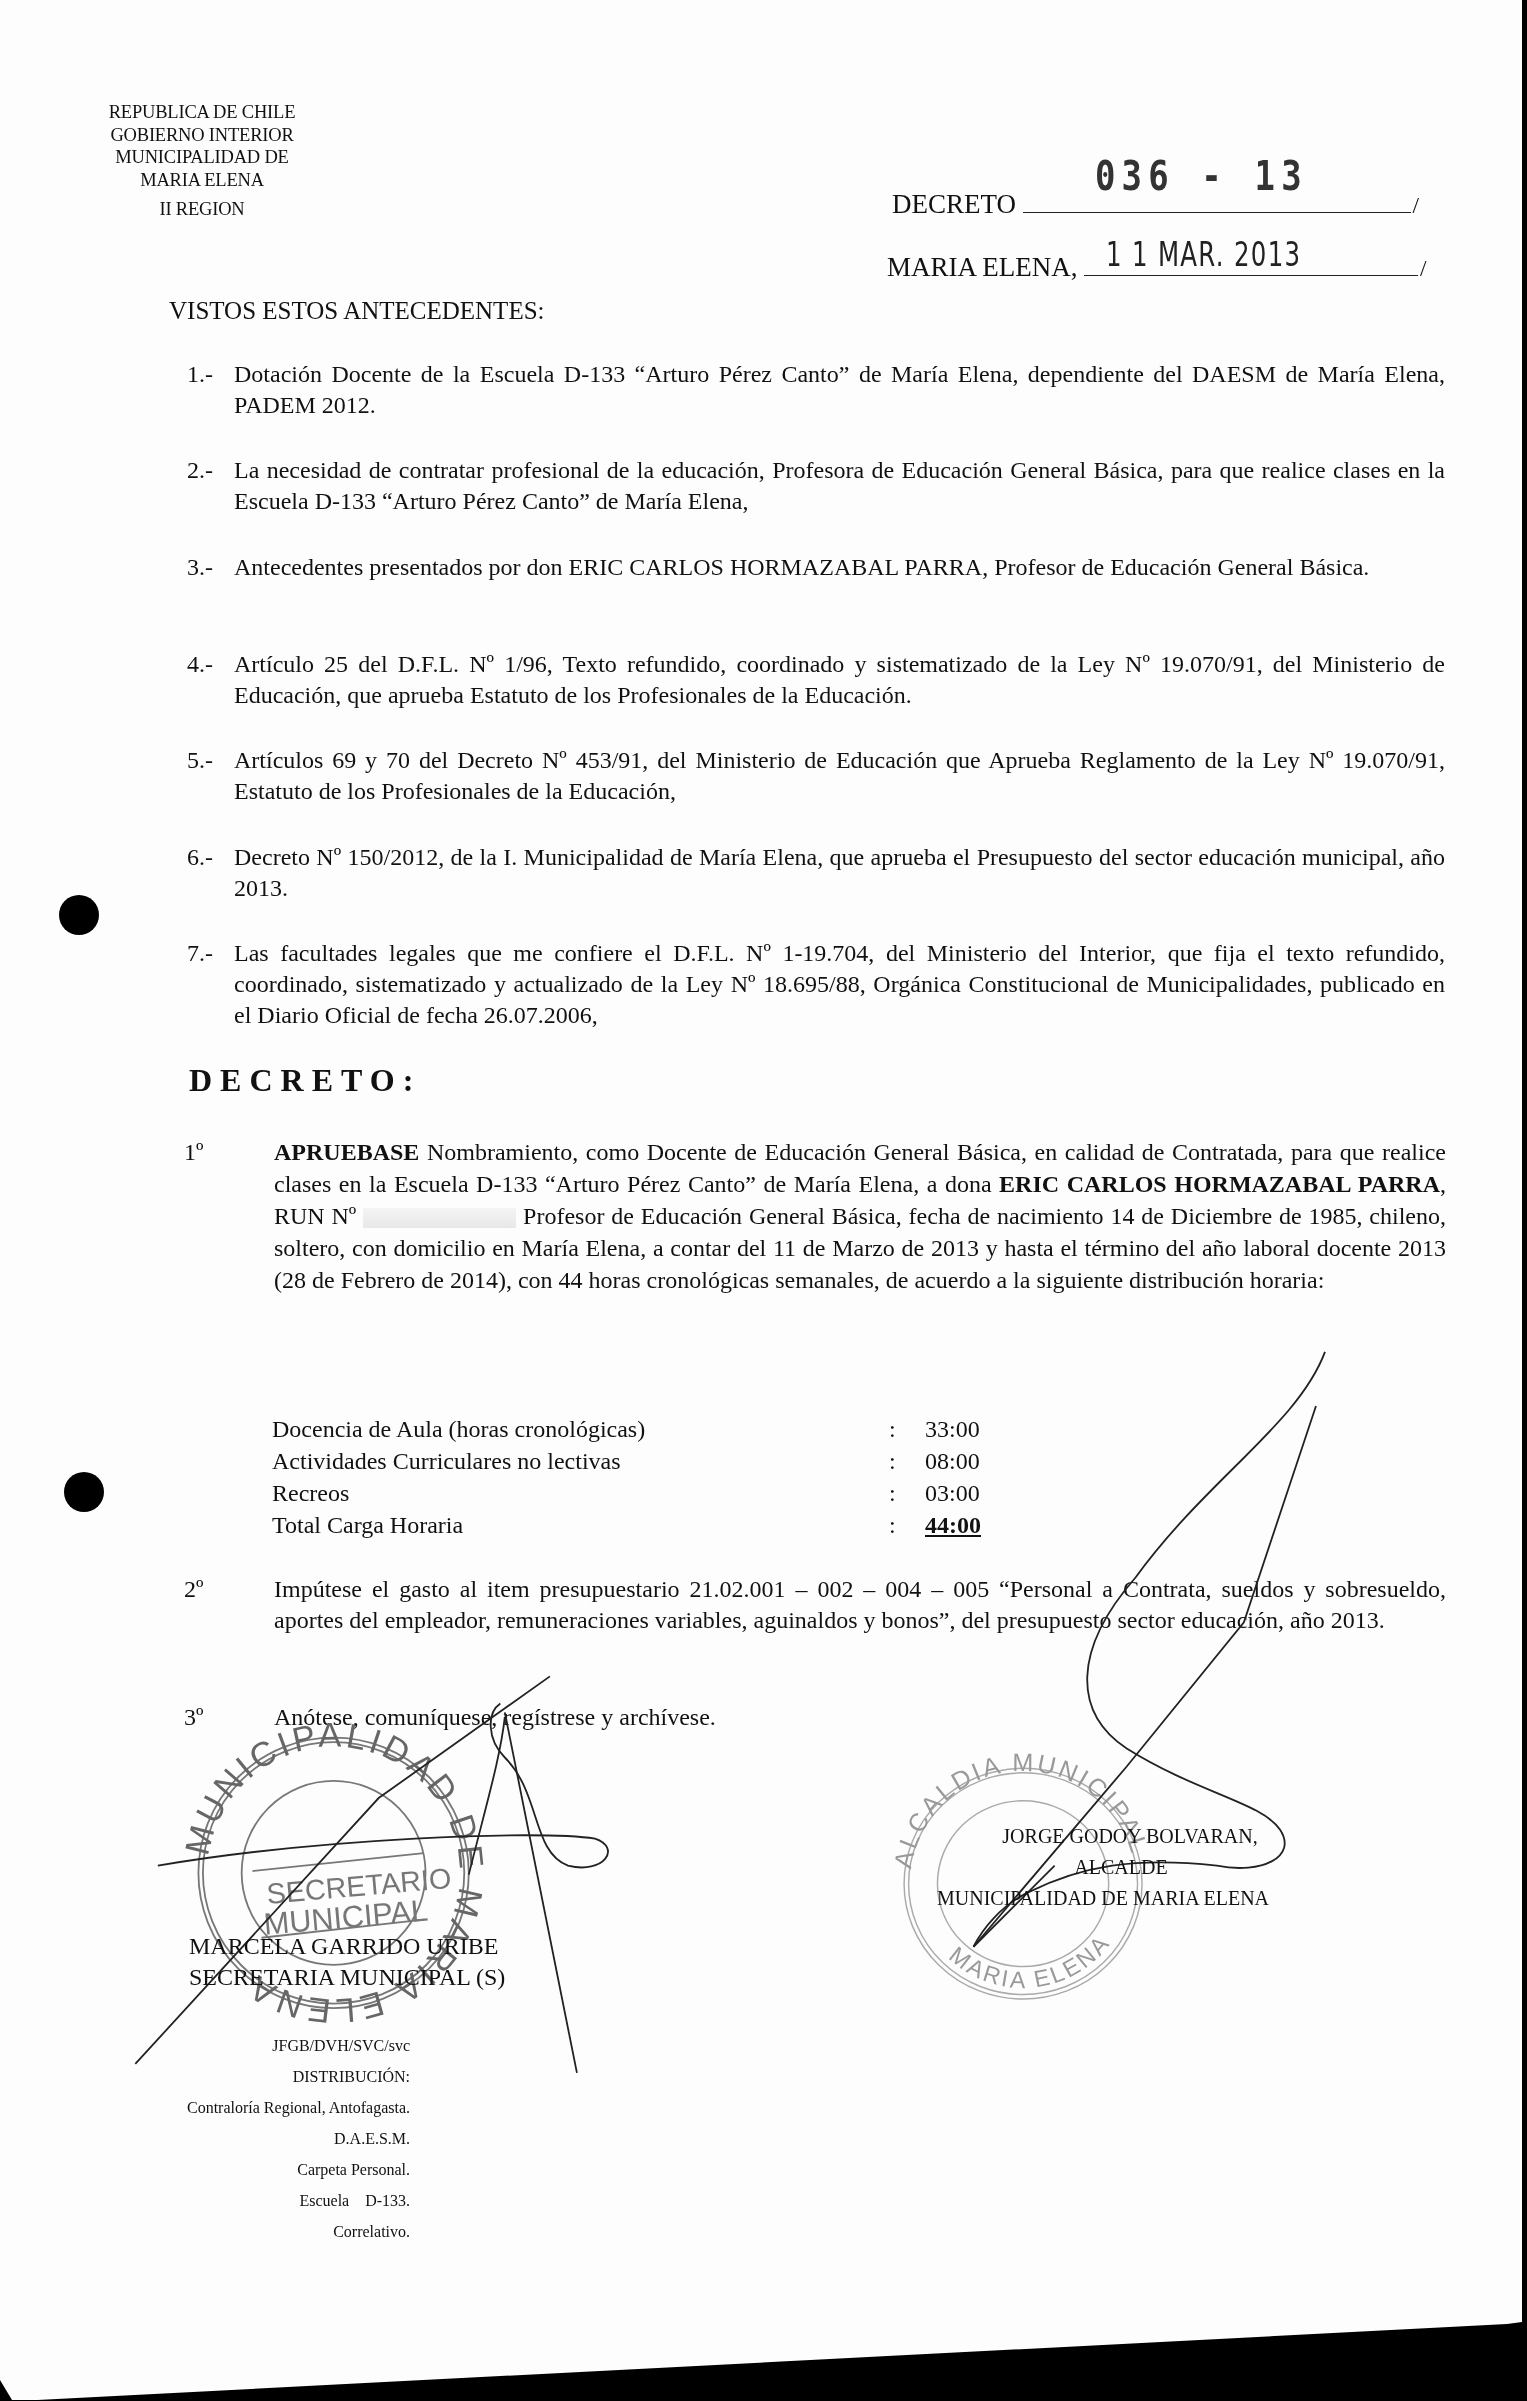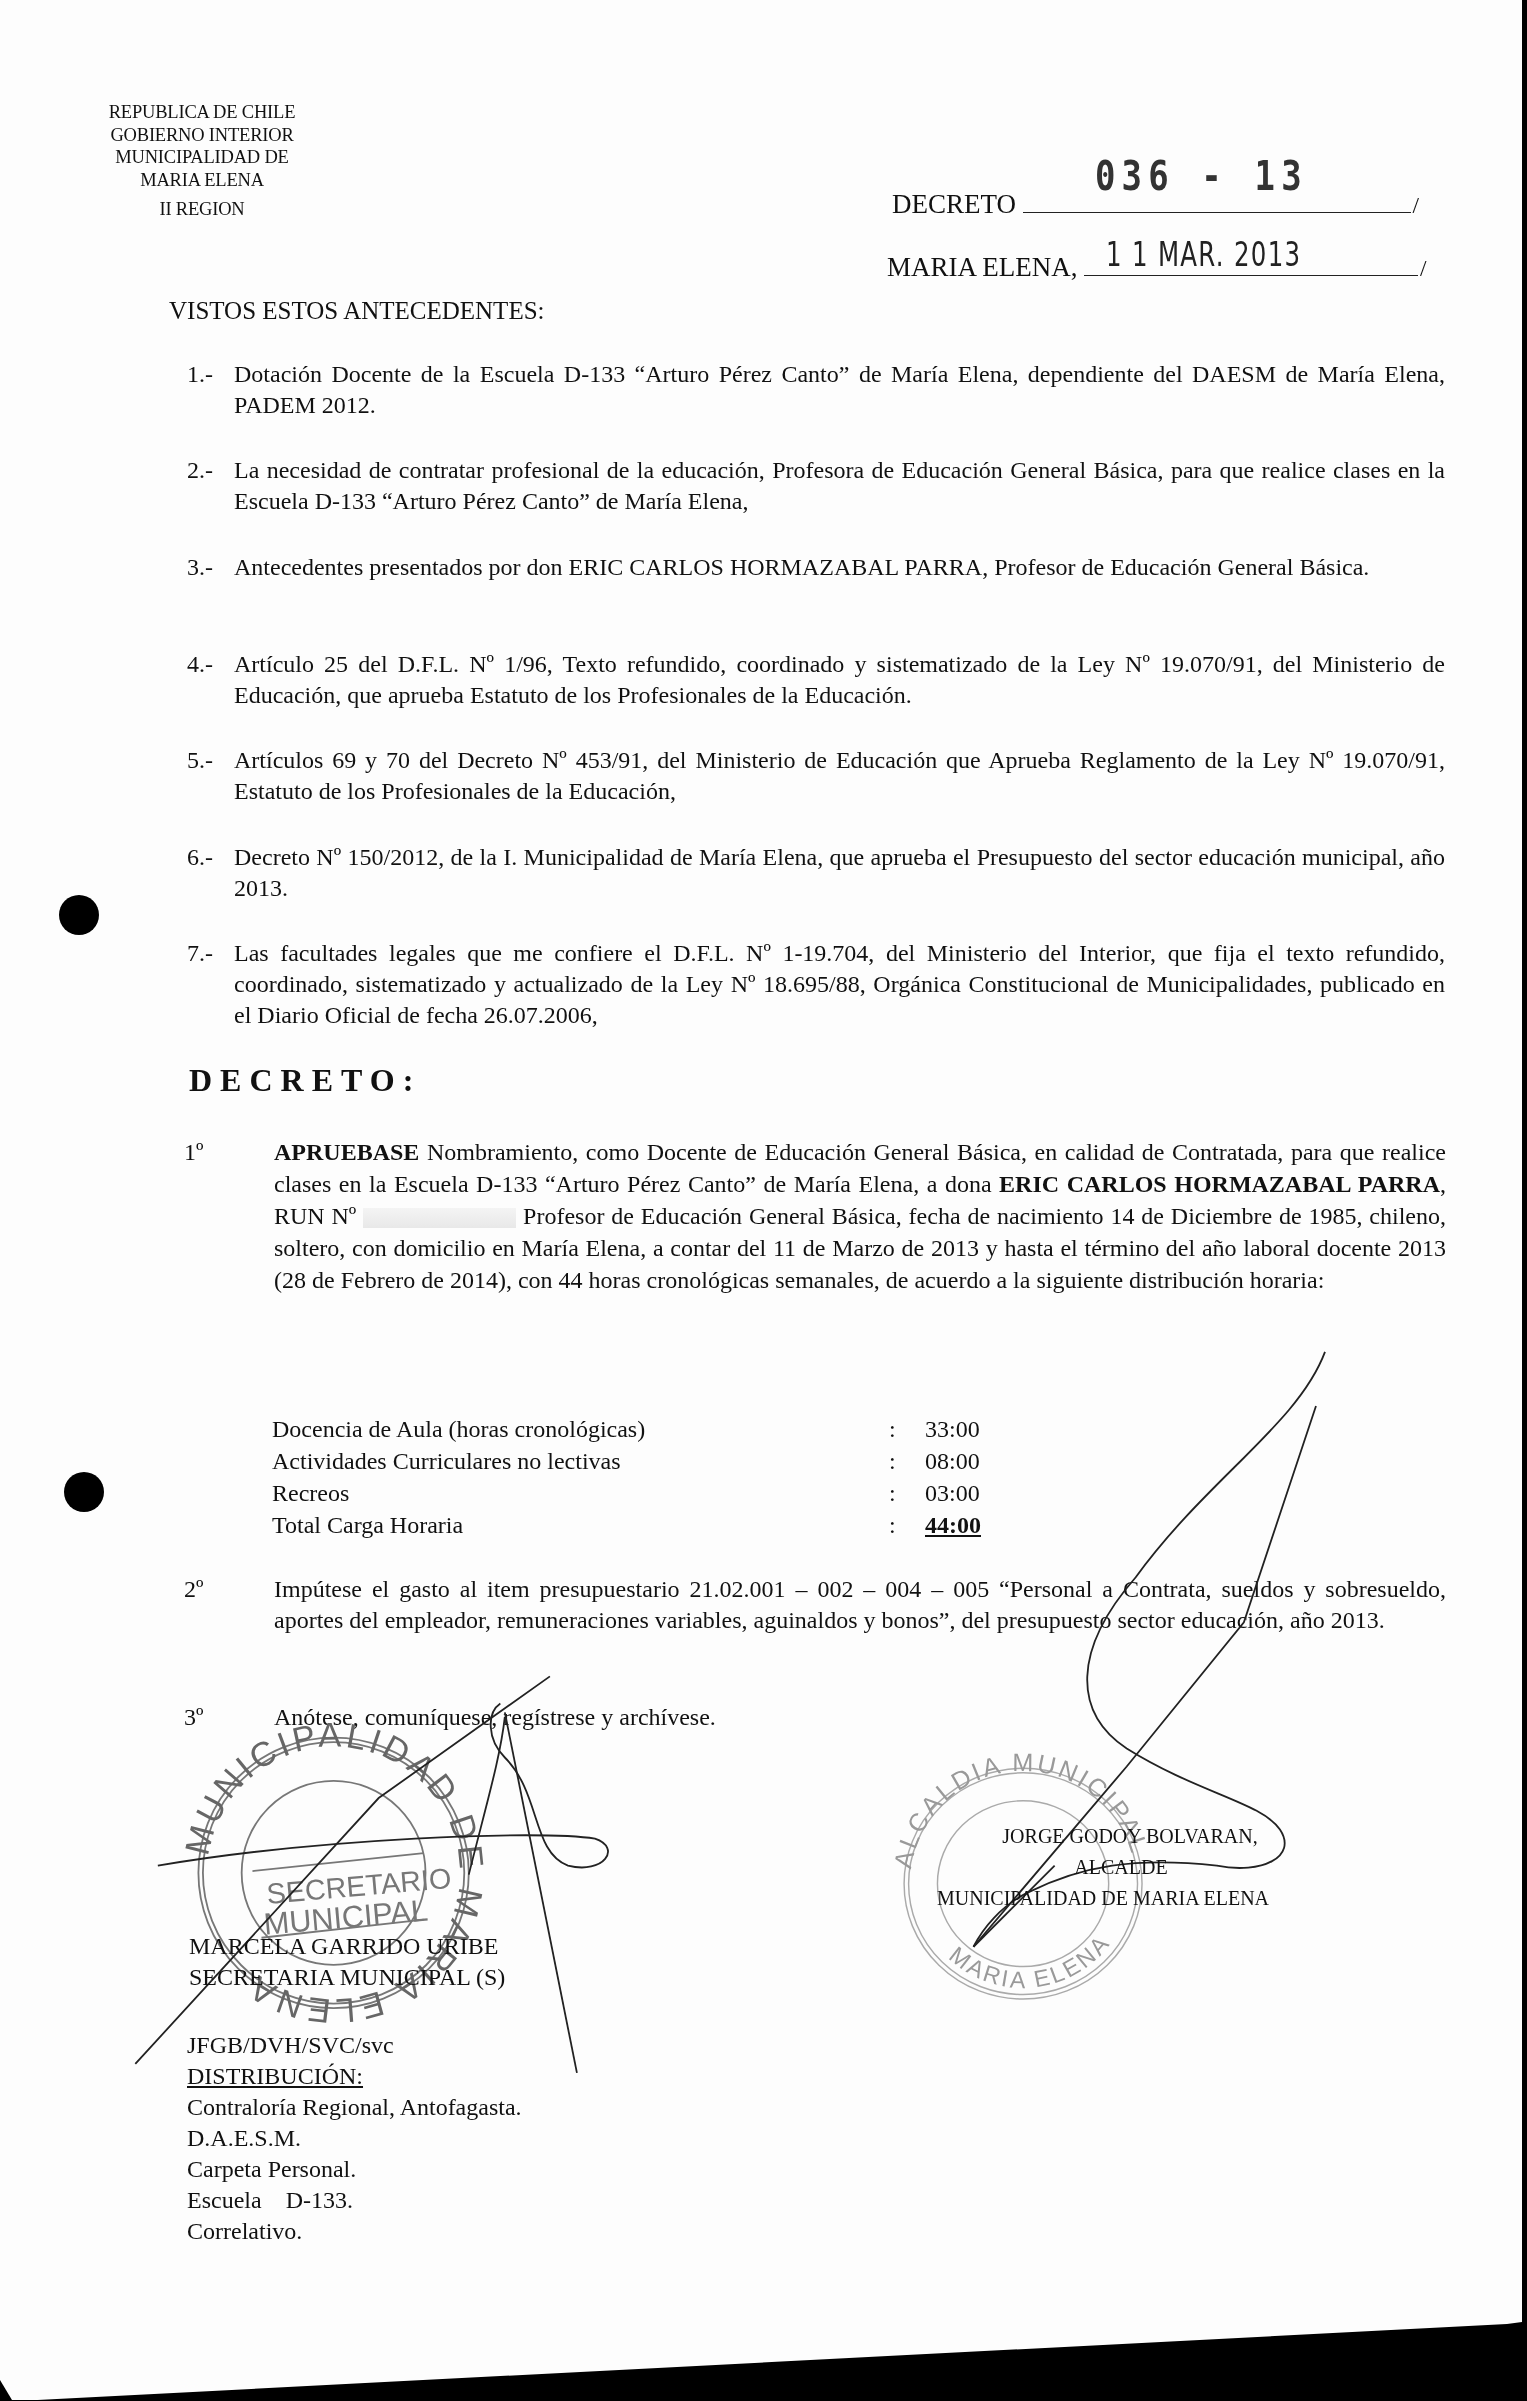--- a/index.html
+++ b/index.html
@@ -42,22 +42,22 @@
 
     .table { position: absolute; left: 272px; top: 1413px; font-size: 24px; line-height: 32px; }
     .trow { position: relative; height: 32px; width: 721px; }
     .trow .lbl { position: absolute; left: 0; }
     .trow .colon { position: absolute; left: 617px; }
     .trow .val { position: absolute; left: 653px; }
     .trow .val.total { font-weight: bold; text-decoration: underline; }
 
     .sig-left { left: 189px; top: 1931px; font-size: 24px; line-height: 31px; }
     .sig-right { left: 937px; top: 1821px; font-size: 20px; line-height: 31px; text-align: center; }
-    .dist { left: 187px; top: 2030px; font-size: 24px; line-height: 31px; }
-    .dist .u { text-decoration: underline; }
+    .dist { left: 187px; top: 2030px; font-size: 16px; line-height: 31px; text-align: right; }
+    .dist .u { }
 
     svg.overlay { position: absolute; left: 0; top: 0; pointer-events: none; }
   </style>
 </head>
 <body>
 
 <div class="page">
 
   <div class="punch" style="left:59px; top:895px;"></div>
   <div class="punch" style="left:64px; top:1472px;"></div>

